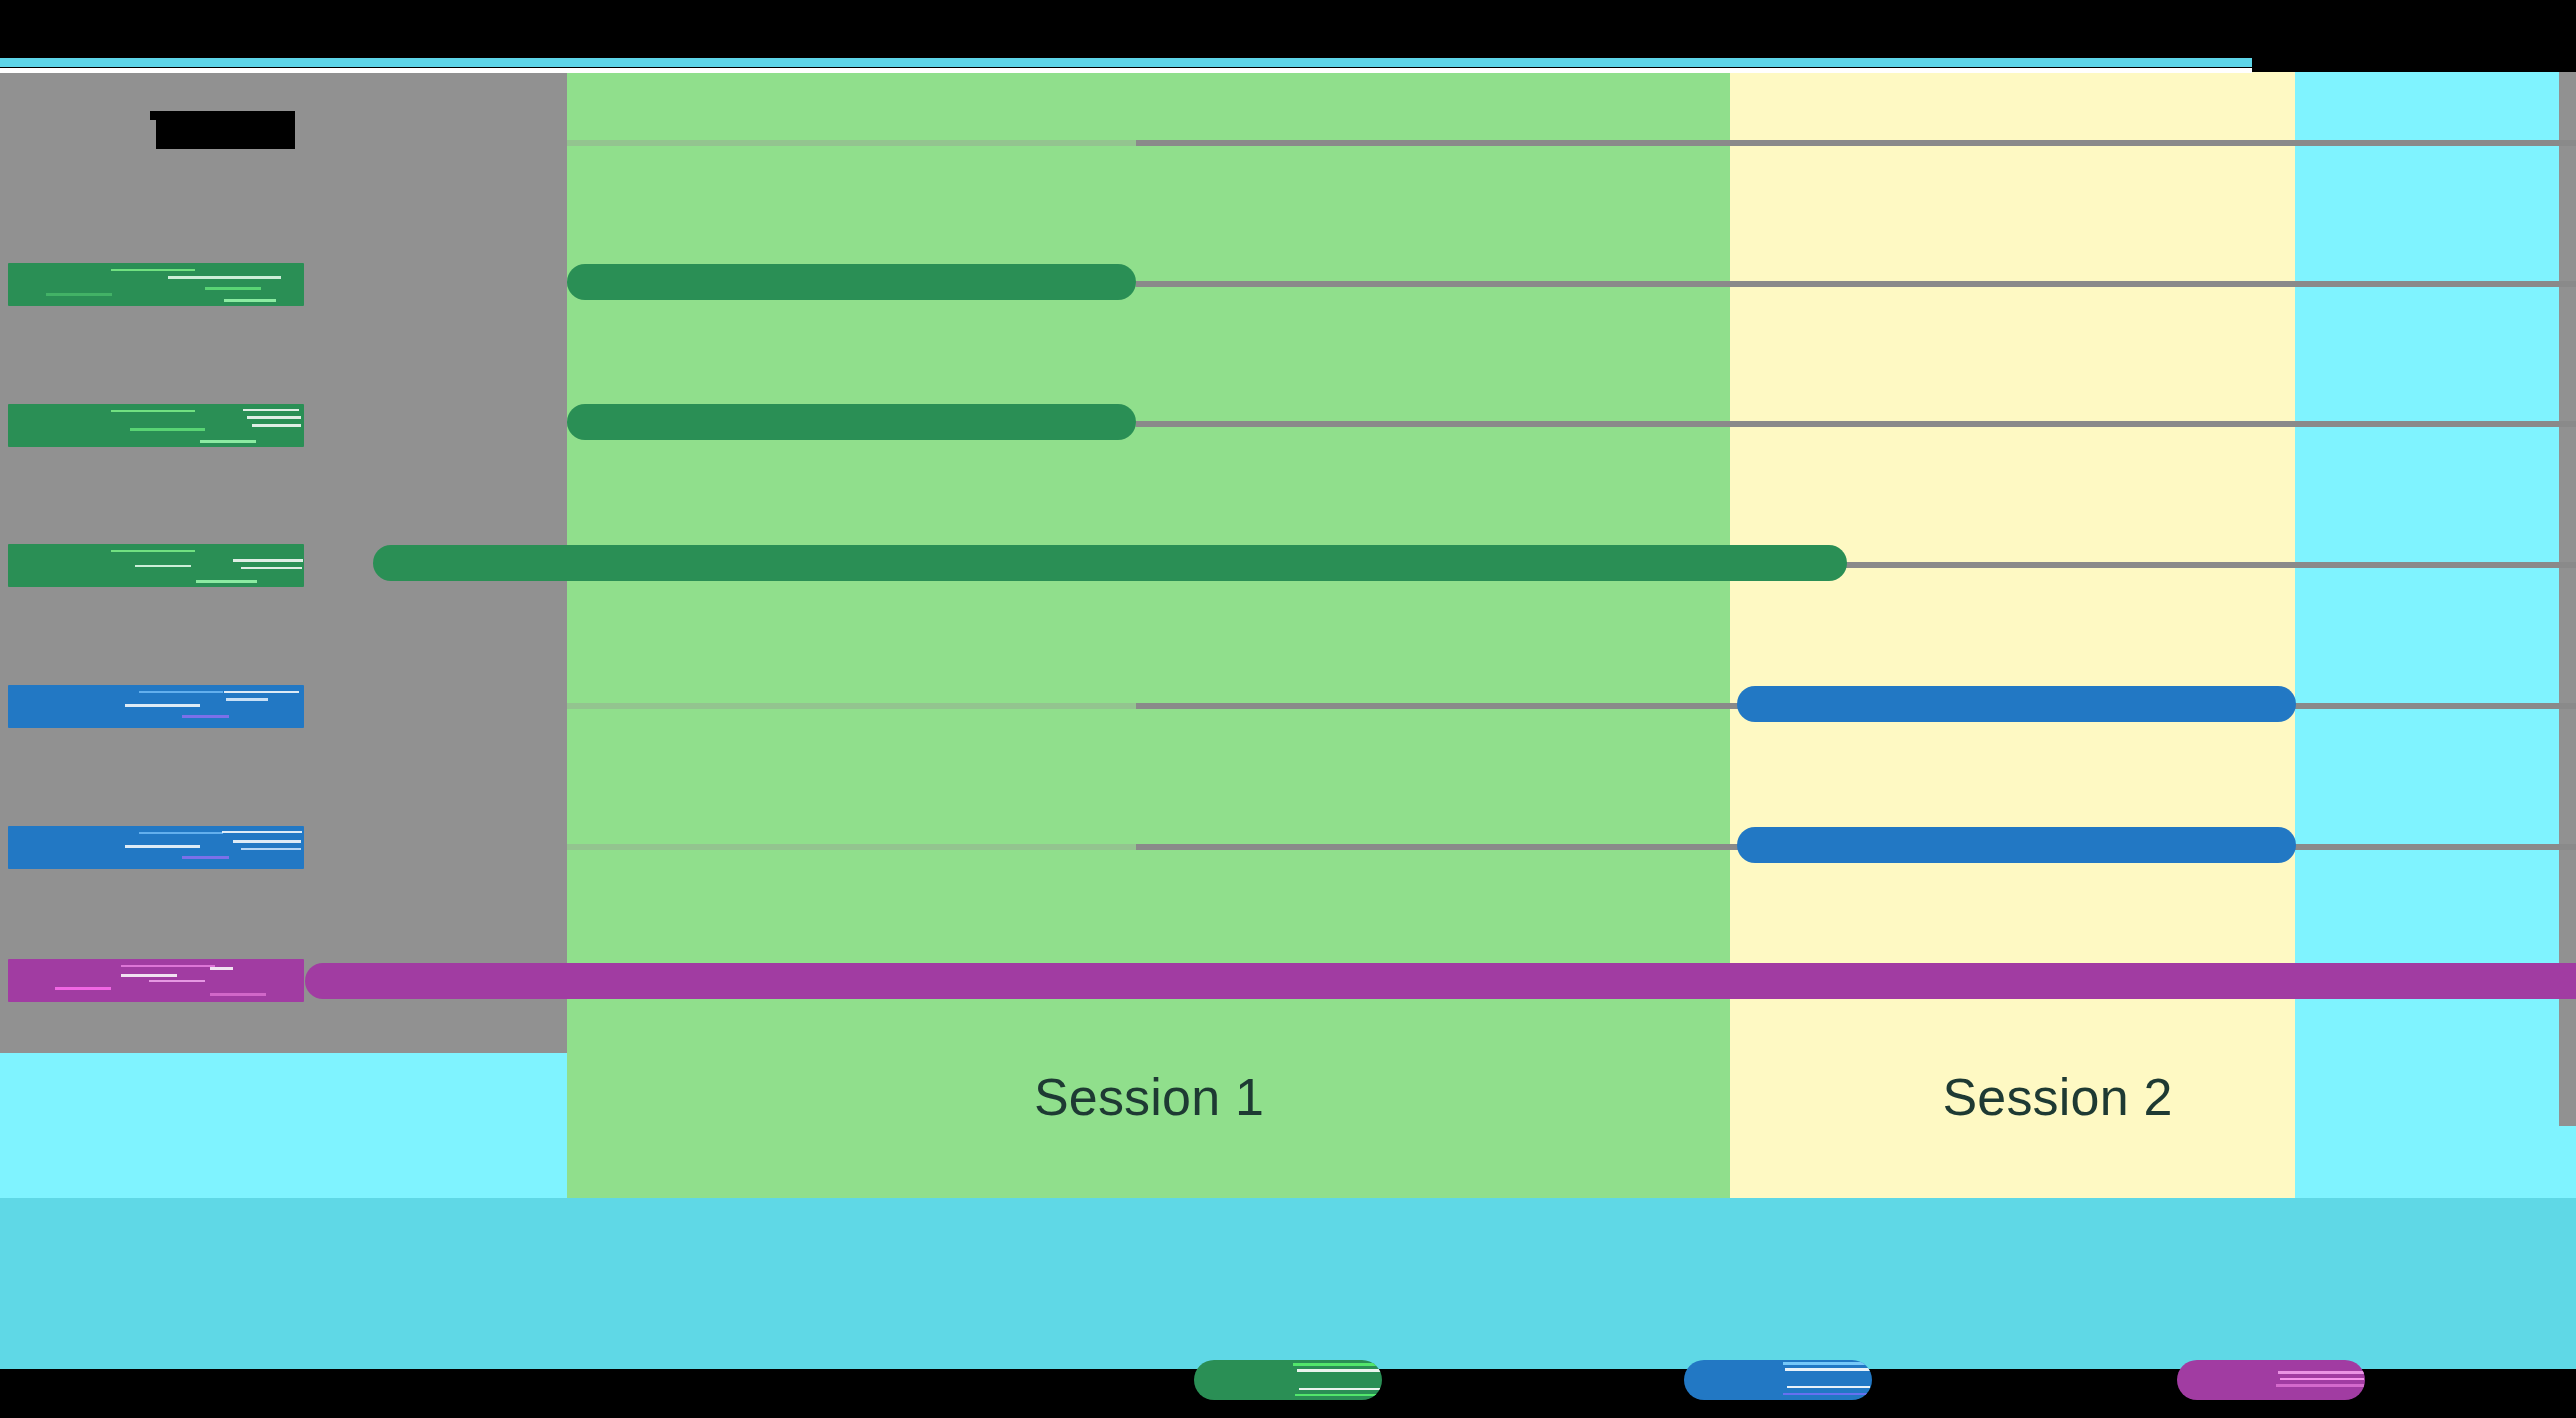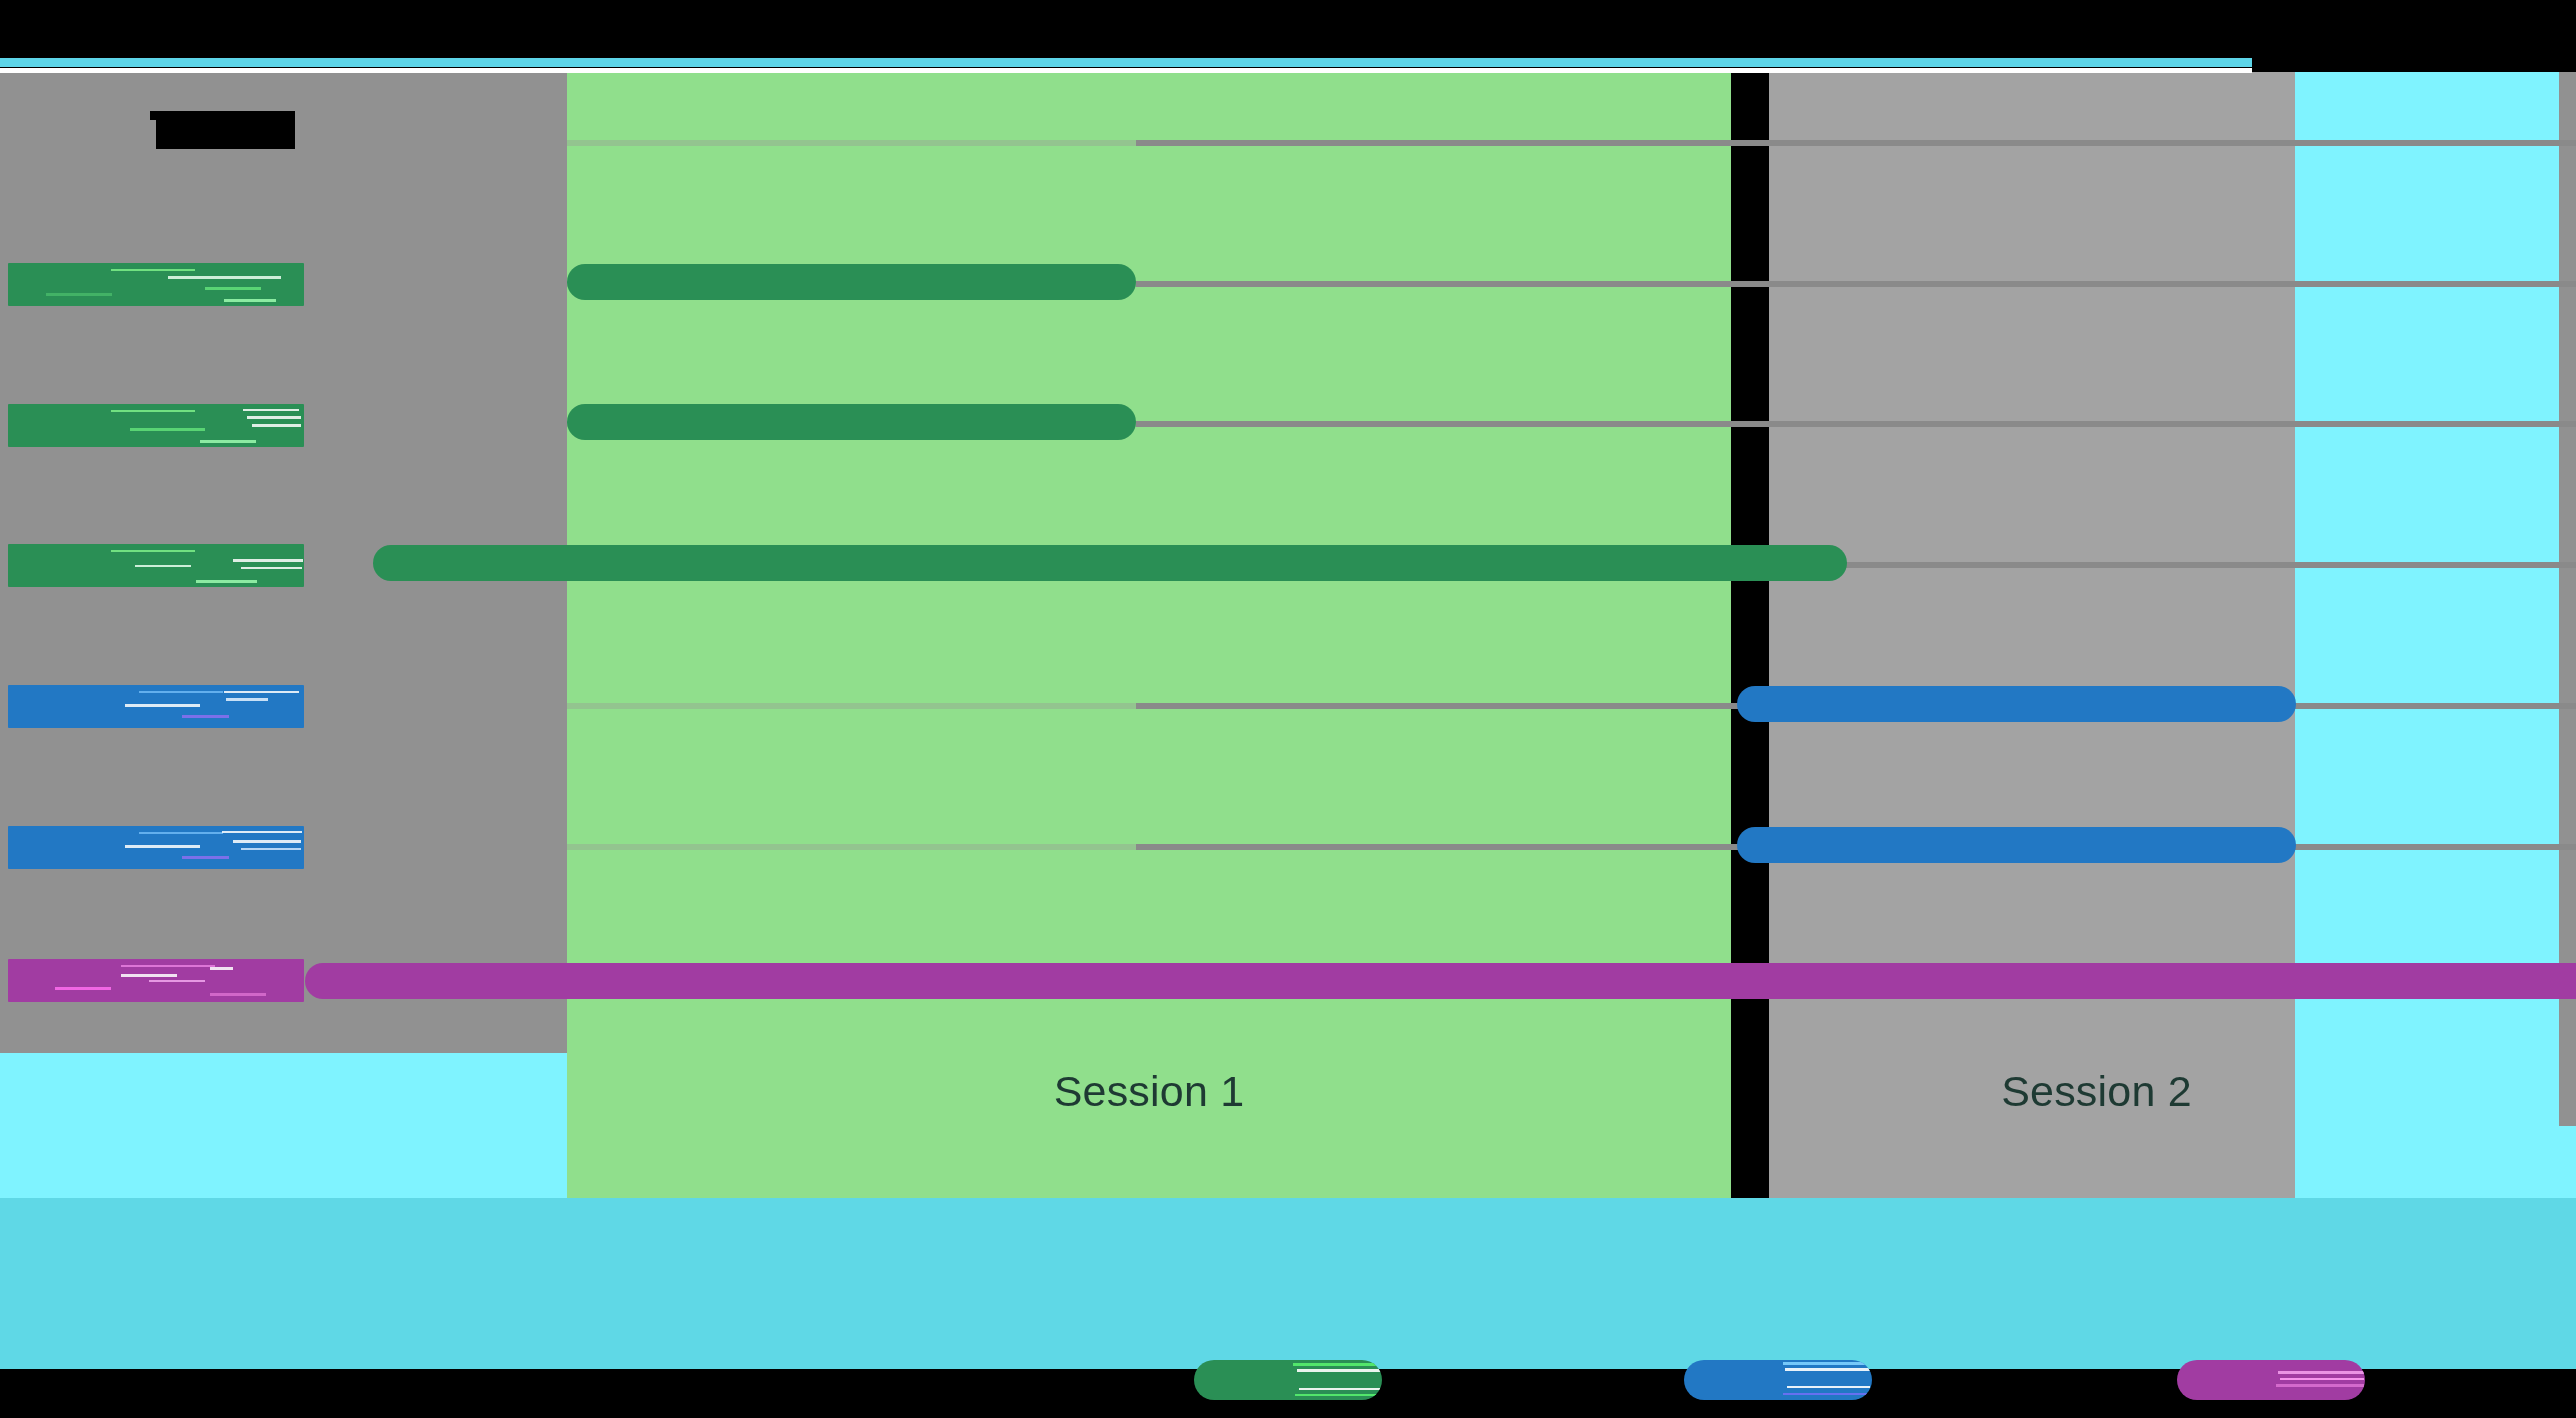--- a/index.html
+++ b/index.html
@@ -47,21 +47,21 @@
   .session-band {
     position: absolute;
     top: 0;
     height: 1126px;
   }
   .session-band .session-label {
     position: absolute;
     top: 995px;
     width: 100%;
     text-align: center;
-    font-size: 43px;
+    font-size: 52px;
     color: #1e3a33;
     letter-spacing: 0.2px;
   }
 
   #session-band-1 { left: 567px;  width: 1164px; background: #90df8c; }
   #session-band-2 { left: 1730px; width: 565px;  background: #5fd8e6; }
   #session-band-3 { left: 2295px; width: 281px;  background: #7ff3ff; }
 
   
   .gridline {
@@ -182,21 +182,21 @@
 </style>
 </head>
 <body>
 
 <div id="root">
 
   <div class="session-band" id="session-band-1" style="left:567px;width:1164px;top:72px;height:1126px;background:#90df8c;">
     <div class="session-label">Session 1</div>
   </div>
 
-  <div class="session-band" id="session-band-2" style="left:1730px;width:655px;top:72px;height:1126px;background:#a3a3a3;margin-left:39px;">
+  <div class="session-band" id="session-band-2" style="left:1730px;width:655px;top:72px;height:1126px;background:#fef9c3;">
     <div class="session-label">Session 2</div>
   </div>
 
   <div class="session-band" id="session-band-3" style="left:2295px;width:281px;top:72px;height:1126px;background:#7ff3ff;">
     
   </div>
 
   <div style="position:absolute;left:0;top:72px;width:567px;height:981px;background:#919191;"></div>
   <div style="position:absolute;left:0;top:1053px;width:567px;height:145px;background:#7ff3ff;"></div>
   <div class="right-gutter"></div>

